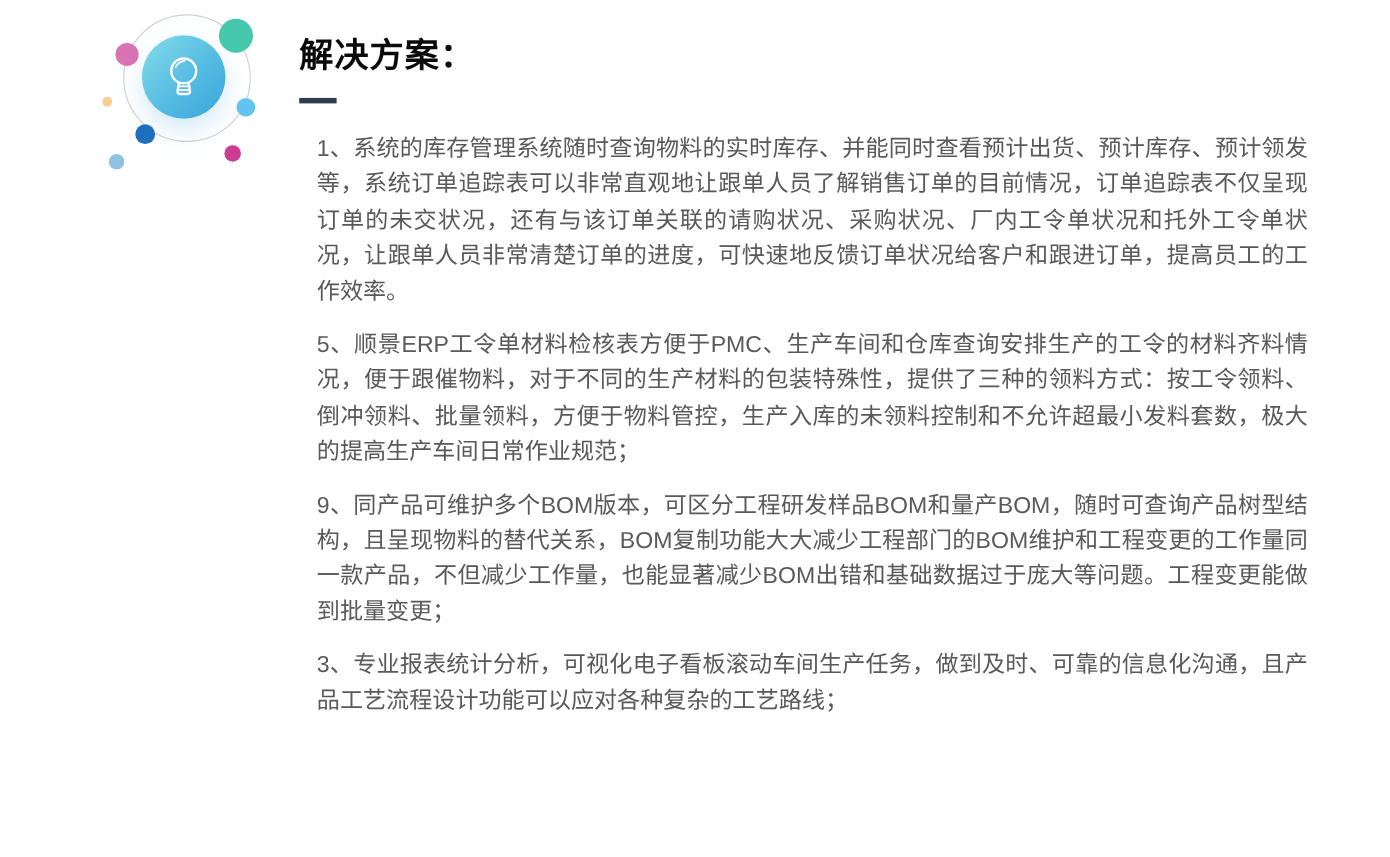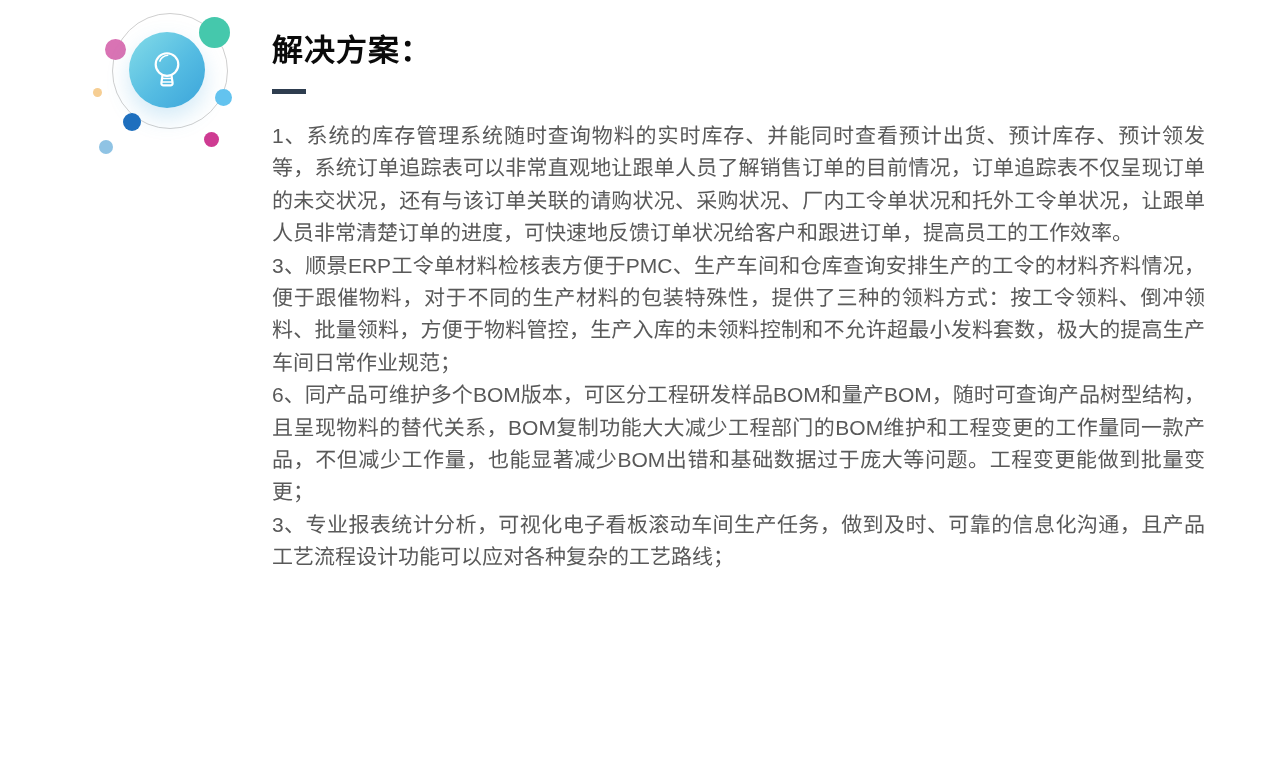--- a/index.html
+++ b/index.html
@@ -82,21 +82,21 @@
     background: #2e3d4f;
   }
   .solution-text {
     margin-top: 26px;
     font-size: 21px;
     line-height: 32.4px;
     color: #595959;
     text-align: justify;
   }
   .solution-text p {
-    margin: 0;
+    margin: 16px;
   }
 </style>
 </head>
 <body>
 
 <div class="page">
 
   <div class="icon-cluster">
     <div class="icon-ring"></div>
     <div class="dot dot-pink"></div>
@@ -117,19 +117,19 @@
     <div class="dot dot-darkblue"></div>
     <div class="dot dot-skyblue"></div>
     <div class="dot dot-magenta"></div>
   </div>
 
   <div class="content">
     <h1 class="page-title">解决方案：</h1>
     <div class="title-underline"></div>
     <div class="solution-text">
       <p>1、系统的库存管理系统随时查询物料的实时库存、并能同时查看预计出货、预计库存、预计领发等，系统订单追踪表可以非常直观地让跟单人员了解销售订单的目前情况，订单追踪表不仅呈现订单的未交状况，还有与该订单关联的请购状况、采购状况、厂内工令单状况和托外工令单状况，让跟单人员非常清楚订单的进度，可快速地反馈订单状况给客户和跟进订单，提高员工的工作效率。</p>
-      <p>3、顺景ERP工令单材料检核表方便于PMC、生产车间和仓库查询安排生产的工令的材料齐料情况，便于跟催物料，对于不同的生产材料的包装特殊性，提供了三种的领料方式：按工令领料、倒冲领料、批量领料，方便于物料管控，生产入库的未领料控制和不允许超最小发料套数，极大的提高生产车间日常作业规范；</p>
-      <p>6、同产品可维护多个BOM版本，可区分工程研发样品BOM和量产BOM，随时可查询产品树型结构，且呈现物料的替代关系，BOM复制功能大大减少工程部门的BOM维护和工程变更的工作量同一款产品，不但减少工作量，也能显著减少BOM出错和基础数据过于庞大等问题。工程变更能做到批量变更；</p>
+      <p>5、顺景ERP工令单材料检核表方便于PMC、生产车间和仓库查询安排生产的工令的材料齐料情况，便于跟催物料，对于不同的生产材料的包装特殊性，提供了三种的领料方式：按工令领料、倒冲领料、批量领料，方便于物料管控，生产入库的未领料控制和不允许超最小发料套数，极大的提高生产车间日常作业规范；</p>
+      <p>9、同产品可维护多个BOM版本，可区分工程研发样品BOM和量产BOM，随时可查询产品树型结构，且呈现物料的替代关系，BOM复制功能大大减少工程部门的BOM维护和工程变更的工作量同一款产品，不但减少工作量，也能显著减少BOM出错和基础数据过于庞大等问题。工程变更能做到批量变更；</p>
       <p>3、专业报表统计分析，可视化电子看板滚动车间生产任务，做到及时、可靠的信息化沟通，且产品工艺流程设计功能可以应对各种复杂的工艺路线；</p>
     </div>
   </div>
 
 </div>
 
 </body></html>

